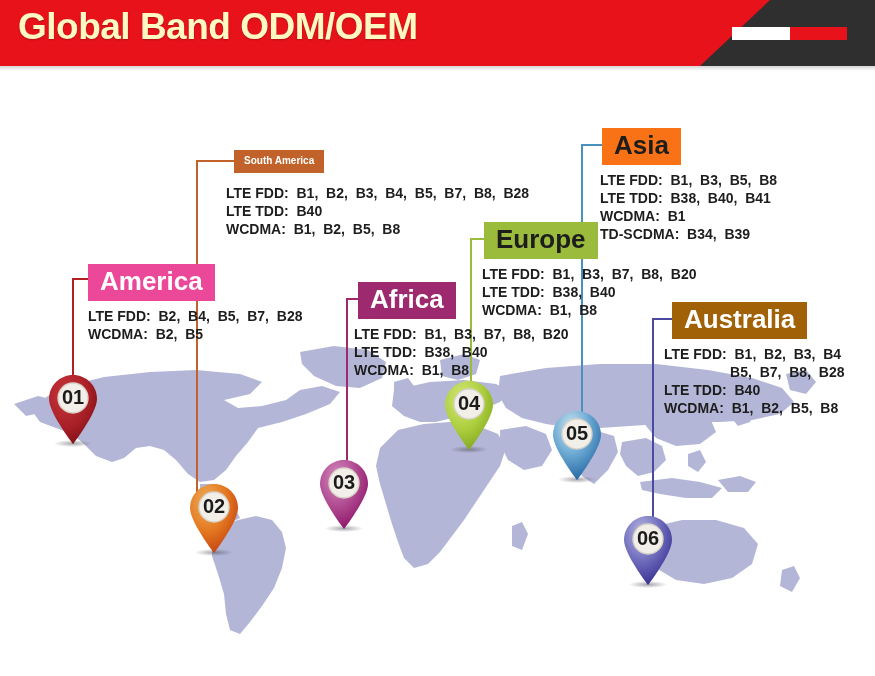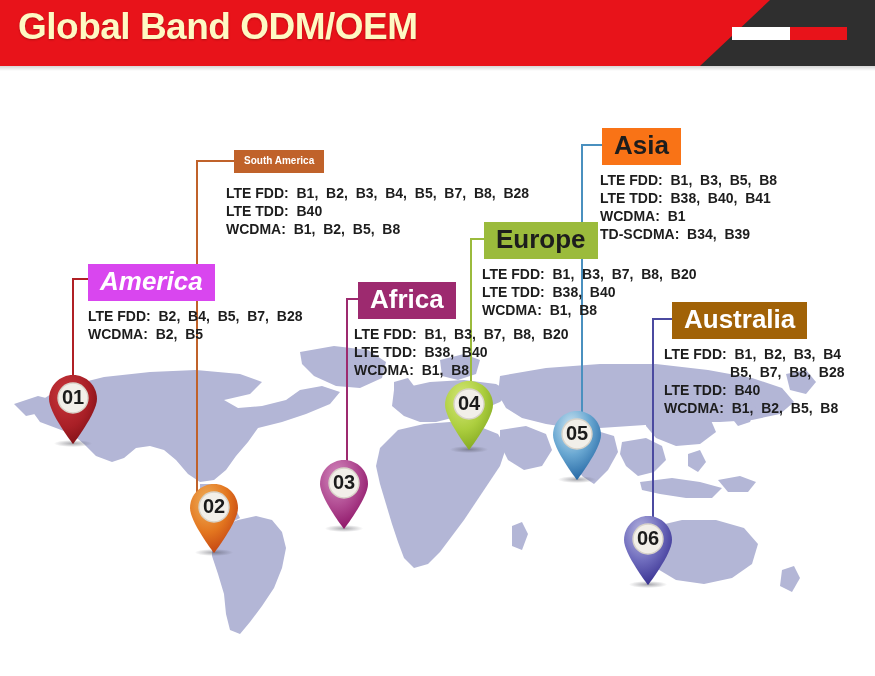--- a/index.html
+++ b/index.html
@@ -164,21 +164,21 @@
     <div class="horz" style="left:0;top:0;width:24px;background:#4a90bf;"></div>
     <div class="vert" style="left:0;top:0;height:288px;background:#4a90bf;"></div>
   </div>
 
   <div class="conn" style="left:652px;top:318px;width:24px;height:222px;">
     <div class="horz" style="left:0;top:0;width:22px;background:#4b4aa0;"></div>
     <div class="vert" style="left:0;top:0;height:222px;background:#4b4aa0;"></div>
   </div>
 
   <div class="region" style="left:88px;top:264px;">
-    <div class="region-badge badge-big" style="background:#d946ef;font-style:italic;">America</div>
+    <div class="region-badge badge-big" style="background:#ec4899;">America</div>
     <div class="spec">
       <div>LTE FDD:  B2,  B4,  B5,  B7,  B28</div>
       <div>WCDMA:  B2,  B5</div>
     </div>
   </div>
 
   <div class="region" style="left:234px;top:150px;">
     <div class="region-badge badge-small" style="background:#c0622a;">South America</div>
     <div class="spec" style="margin-top:12px;margin-left:-8px;">
       <div>LTE FDD:  B1,  B2,  B3,  B4,  B5,  B7,  B8,  B28</div>

